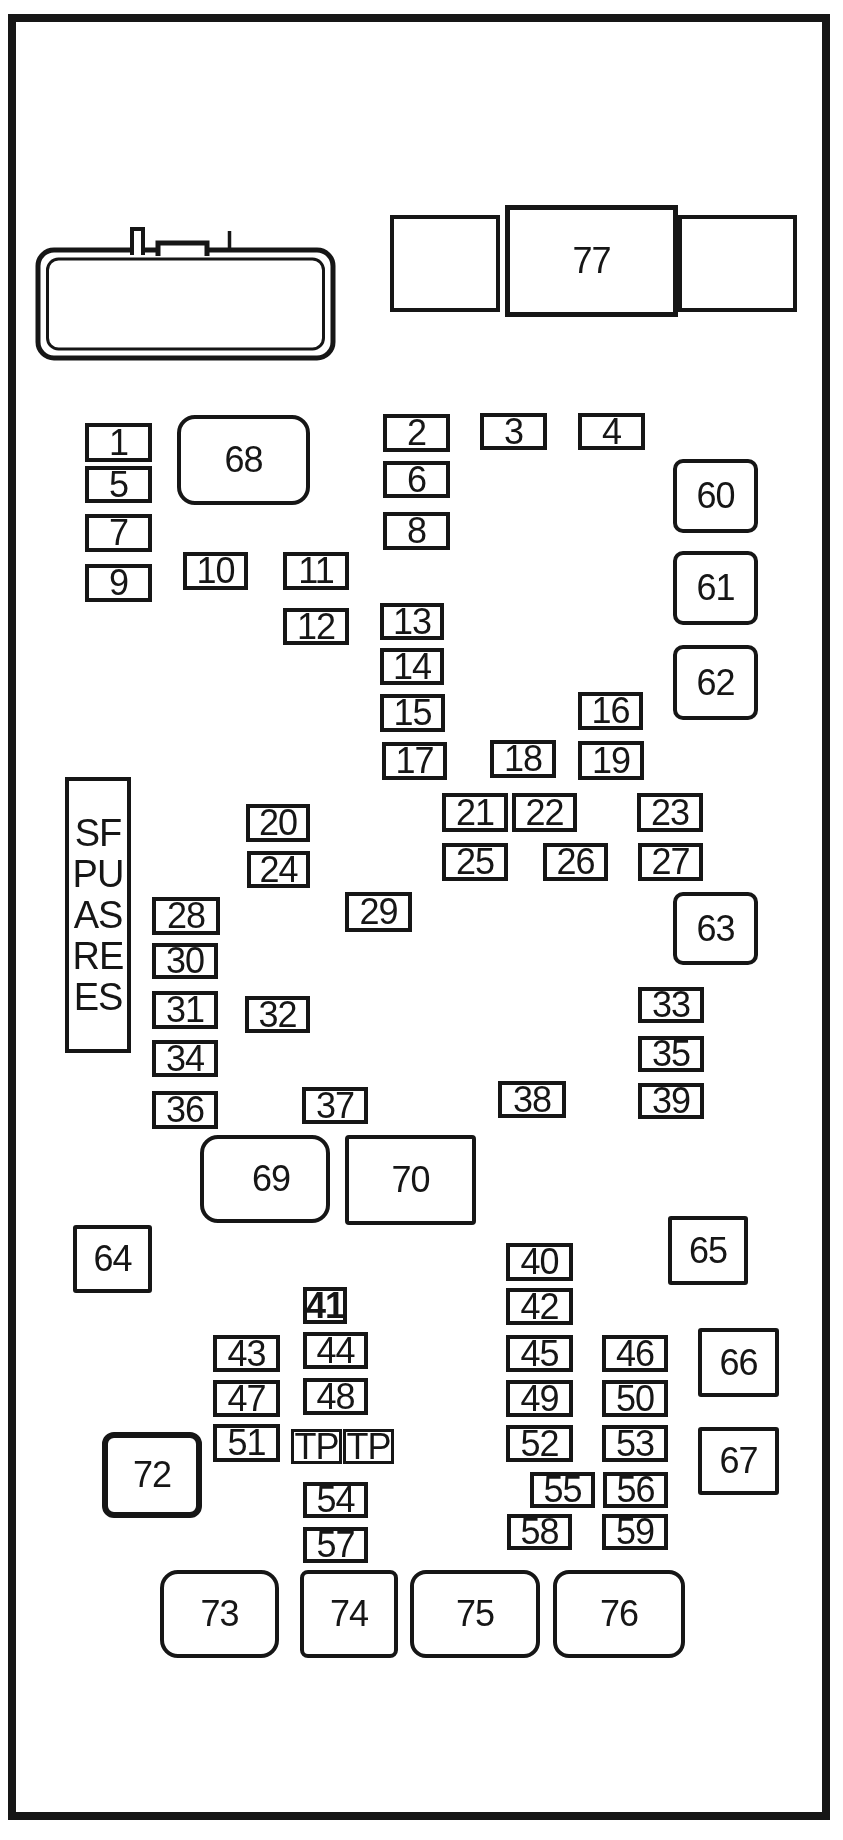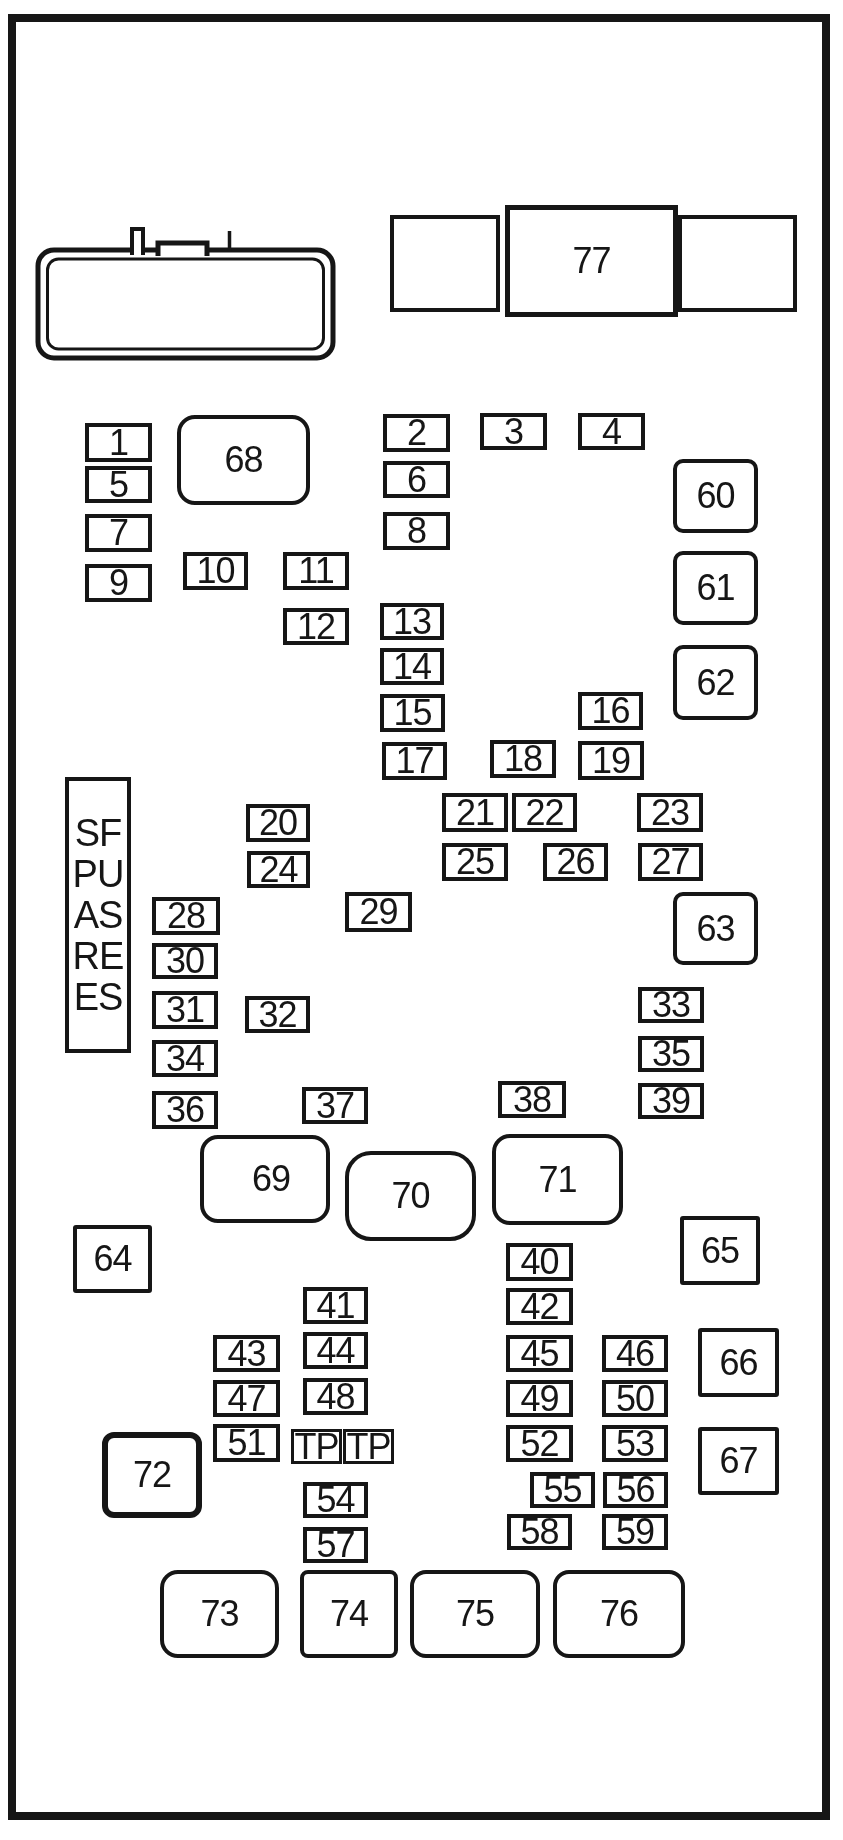--- a/index.html
+++ b/index.html
@@ -179,21 +179,21 @@
     </div>
     <div class="fusebox" style="left: 498px; top: 1081px; width: 68px; height: 37px;">
       <span>38</span>
     </div>
     <div class="fusebox" style="left: 638px; top: 1083px; width: 66px; height: 36px;">
       <span>39</span>
     </div>
     <div class="fusebox" style="left: 506px; top: 1243px; width: 67px; height: 38px;">
       <span>40</span>
     </div>
-    <div class="fusebox" style="left: 303px; top: 1287px; width: 65px; height: 37px;">
+    <div class="fusebox" style="left: 303px; top: 1287px; width: 44px; height: 37px; font-weight: bold;">
       <span>41</span>
     </div>
     <div class="fusebox" style="left: 506px; top: 1288px; width: 67px; height: 37px;">
       <span>42</span>
     </div>
     <div class="fusebox" style="left: 213px; top: 1335px; width: 67px; height: 37px;">
       <span>43</span>
     </div>
     <div class="fusebox" style="left: 303px; top: 1332px; width: 65px; height: 37px;">
       <span>44</span>
@@ -251,40 +251,37 @@
     </div>
     <div class="relaybox" style="left: 673px; top: 645px; width: 85px; height: 75px; border-radius: 10px;">
       <span>62</span>
     </div>
     <div class="relaybox" style="left: 673px; top: 892px; width: 85px; height: 73px; border-radius: 10px;">
       <span>63</span>
     </div>
     <div class="relaybox" style="left: 73px; top: 1225px; width: 79px; height: 68px; border-radius: 3px;">
       <span>64</span>
     </div>
-    <div class="relaybox" style="left: 668px; top: 1216px; width: 80px; height: 69px; border-radius: 3px; margin-left: 12px;">
+    <div class="relaybox" style="left: 668px; top: 1216px; width: 80px; height: 69px; border-radius: 3px;">
       <span>65</span>
     </div>
     <div class="relaybox" style="left: 698px; top: 1328px; width: 81px; height: 69px; border-radius: 3px;">
       <span>66</span>
     </div>
     <div class="relaybox" style="left: 698px; top: 1427px; width: 81px; height: 68px; border-radius: 3px;">
       <span>67</span>
     </div>
     <div class="relaybox" style="left: 177px; top: 415px; width: 133px; height: 90px; border-radius: 18px;">
       <span>68</span>
     </div>
     <div class="relaybox" style="left: 200px; top: 1135px; width: 130px; height: 88px; border-radius: 18px; padding-left: 12px;">
       <span>69</span>
     </div>
-    <div class="relaybox" style="left: 345px; top: 1135px; width: 131px; height: 90px; border-radius: 26px; margin-top: 16px;">
+    <div class="relaybox" style="left: 345px; top: 1135px; width: 131px; height: 90px; border-radius: 4px;">
       <span>70</span>
-    </div>
-    <div class="relaybox" style="left: 492px; top: 1134px; width: 131px; height: 91px; border-radius: 18px;">
-      <span>71</span>
     </div>
     <div class="relaybox" style="left: 102px; top: 1432px; width: 100px; height: 86px; border-radius: 12px; border-width: 6px;">
       <span>72</span>
     </div>
     <div class="relaybox" style="left: 160px; top: 1570px; width: 119px; height: 88px; border-radius: 18px;">
       <span>73</span>
     </div>
     <div class="relaybox" style="left: 300px; top: 1570px; width: 98px; height: 88px; border-radius: 8px;">
       <span>74</span>
     </div>

